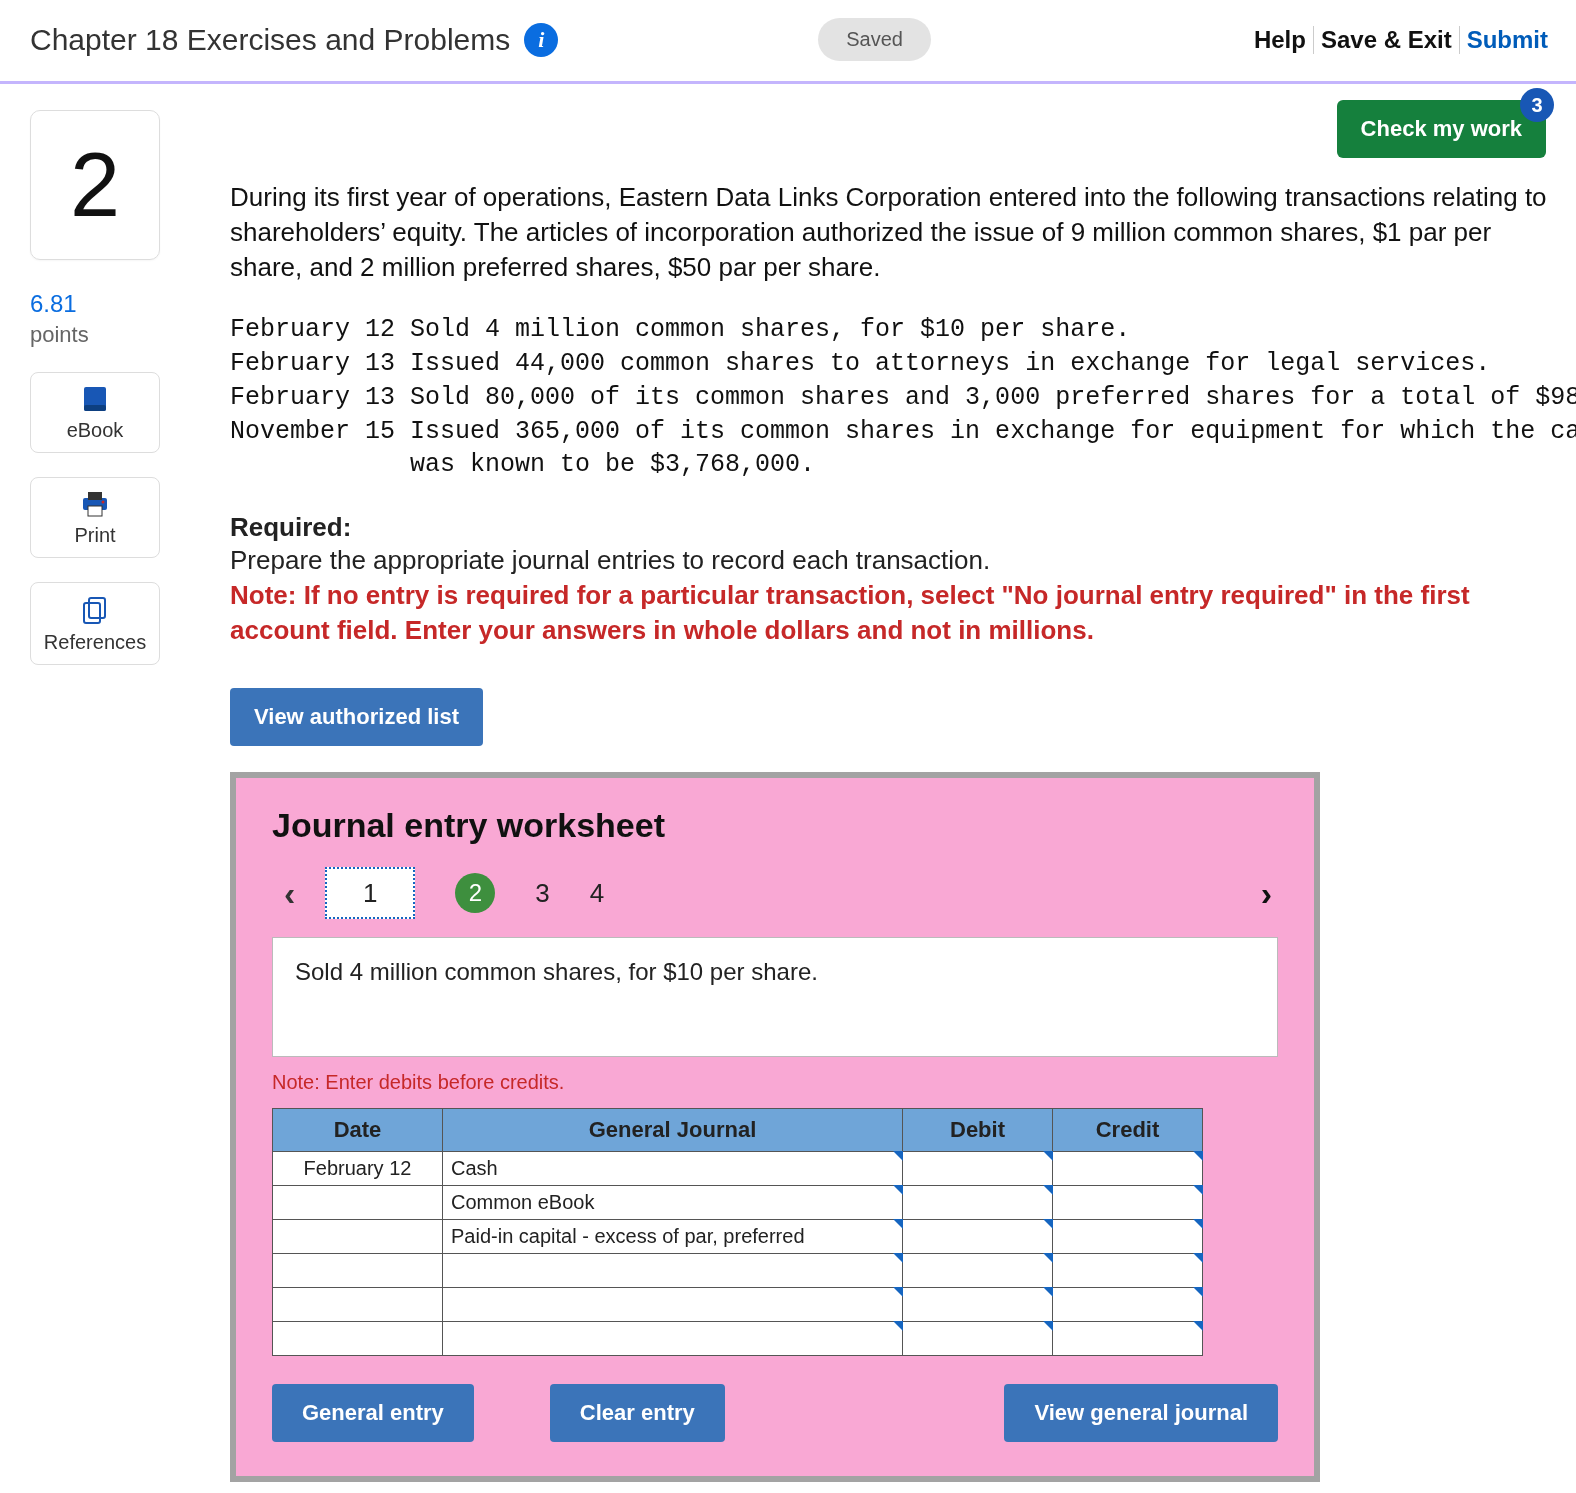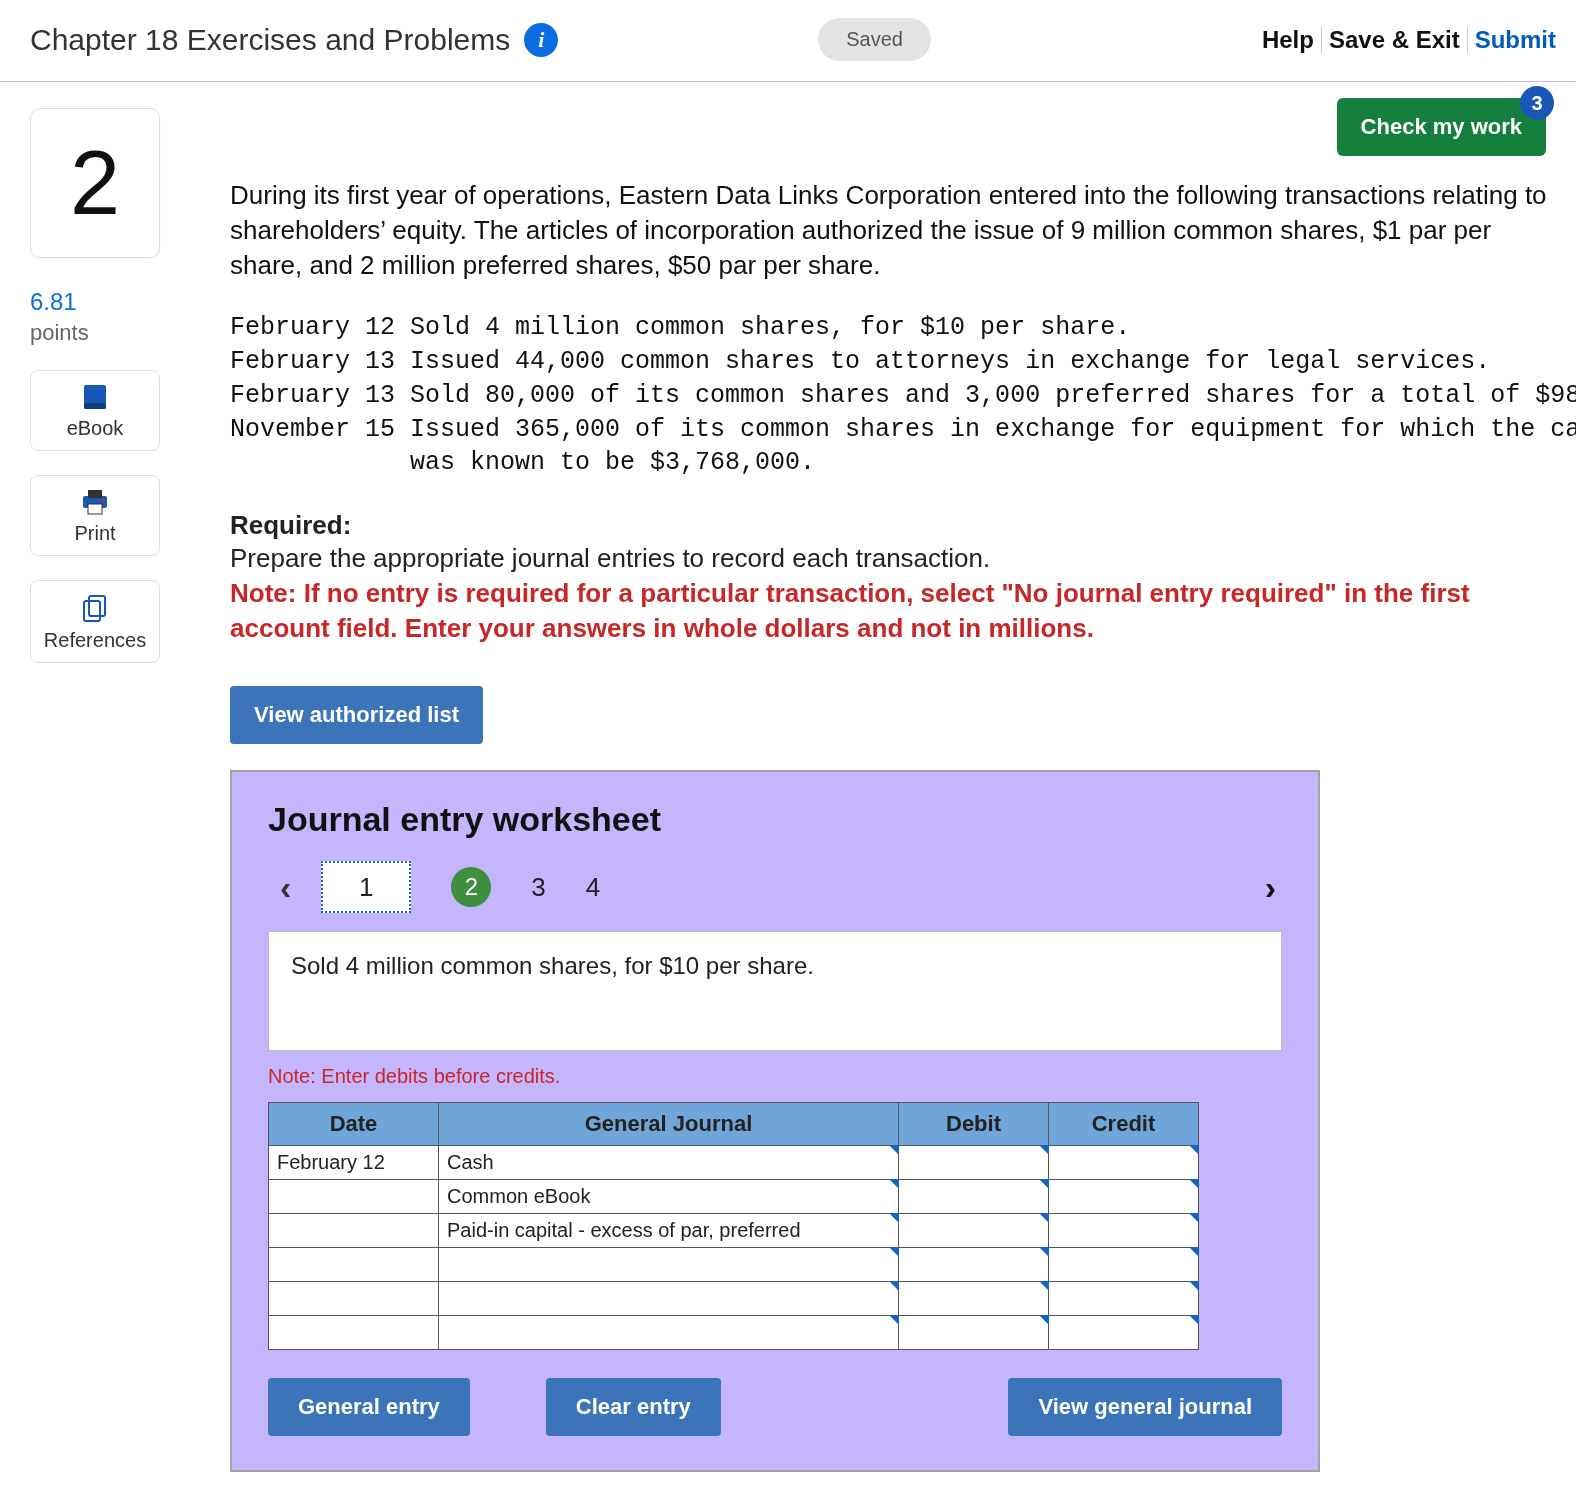--- a/index.html
+++ b/index.html
@@ -1,18 +1,18 @@
 <!DOCTYPE html>
 <html><head>
 <meta charset="utf-8">
 <style>
   * { box-sizing: border-box; margin: 0; padding: 0; }
   body { font-family: -apple-system, "Helvetica Neue", Arial, sans-serif; background:#fff; color:#222; }
   .page { width:1576px; padding:0; }
-  .topbar { display:flex; align-items:center; padding:18px 20px 20px 30px; border-bottom:1px solid #c4b5fd; }
+  .topbar { display:flex; align-items:center; padding:18px 28px 20px 30px; border-bottom:3px solid #c4b5fd; }
   .title { font-size:30px; font-weight:400; color:#333; }
   .info-icon { display:inline-flex; width:34px; height:34px; border-radius:50%; background:#0a6de0; color:#fff; font-size:22px; font-weight:700; align-items:center; justify-content:center; margin-left:14px; font-family:Georgia,serif; font-style:italic; }
   .saved-pill { margin-left:260px; background:#e3e3e3; color:#555; padding:10px 28px; border-radius:24px; font-size:20px; }
   .top-right { margin-left:auto; display:flex; align-items:center; gap:7px; font-size:24px; }
   .top-right .h { font-weight:700; color:#111;}
   .top-right .se{ font-weight:700; color:#111;}
   .top-right .sep{ width:1px; height:28px; background:#ccc;}
   .top-right .submit{ font-weight:700; color:#005cb9;}
   .body { display:flex; padding:26px 30px; position:relative; }
   .check-btn { position:absolute; right:30px; top:16px; background:#15803d; color:#fff; font-weight:700; font-size:22px; padding:16px 24px; border-radius:6px; }
@@ -23,21 +23,21 @@
   .pts-lab { color:#666; font-size:22px; margin-top:4px;}
   .side-btn { width:130px; border:1px solid #ddd; border-radius:8px; margin-top:24px; padding:12px 0 10px 0; text-align:center; color:#333; font-size:20px;}
   .side-btn svg { display:block; margin:0 auto 6px auto;}
   .main { flex:1; padding-left:40px; padding-top:70px;}
   .intro { font-size:26px; line-height:1.35; color:#111; max-width:1320px;}
   .mono { font-family:"Courier New",monospace; font-size:25px; line-height:1.35; margin-top:28px; white-space:pre; color:#111;}
   .req-head { font-weight:700; font-size:26px; margin-top:30px;}
   .req-line { font-size:26px; margin-top:2px;}
   .note-red { color:#c62828; font-weight:700; font-size:26px; line-height:1.35; margin-top:2px; max-width:1320px;}
   .vtl-btn { display:inline-block; margin-top:40px; background:#3b74b9; color:#fff; font-weight:700; font-size:22px; padding:16px 24px; border-radius:4px;}
-  .wsheet { margin-top:26px; border:2px solid #a3a3a3; width:1090px; background:#c4b5fd; padding:28px 36px 34px 36px; position:relative;}
+  .wsheet { margin-top:26px; border:6px solid #a3a3a3; width:1090px; background:#f9a8d4; padding:28px 36px 34px 36px; position:relative;}
   .ws-title { font-weight:800; font-size:34px; color:#111; }
   .nav-row { display:flex; align-items:center; margin-top:22px; }
   .chev { font-size:34px; font-weight:700; color:#333; padding:0 12px; }
   .tab1 { width:90px; height:52px; border:2px dotted #1565c0; display:flex; align-items:center; justify-content:center; font-size:26px; margin-left:18px; background:#fff;}
   .tab-pill { width:40px; height:40px; border-radius:50%; background:#3e8f3e; color:#fff; font-size:24px; display:flex; align-items:center; justify-content:center; margin-left:40px;}
   .tab-n { font-size:26px; margin-left:40px;}
   .chev-right { margin-left:auto; font-size:34px; font-weight:700; color:#111; padding-right:6px;}
   .desc-box { margin-top:18px; border:1px solid #bbb; background:#fff; height:120px; padding:20px 22px; font-size:24px; color:#222;}
   .note2 { color:#c62828; font-size:20px; margin-top:14px;}
   table.je { border-collapse:collapse; margin-top:14px; width:841px; table-layout:fixed;}
@@ -136,21 +136,21 @@
           <thead>
               <tr>
             <th>Date</th>
             <th>General Journal</th>
             <th>Debit</th>
             <th>Credit</th>
           </tr>
             </thead>
           <tbody>
             <tr>
-              <td style="">February 12</td>
+              <td style="text-align:center;">February 12</td>
               <td class="tick">Cash</td>
               <td class="tick"></td>
               <td class="tick"></td>
             </tr>
             <tr>
               <td></td>
               <td class="tick">Common eBook</td>
               <td class="tick"></td>
               <td class="tick"></td>
             </tr>

